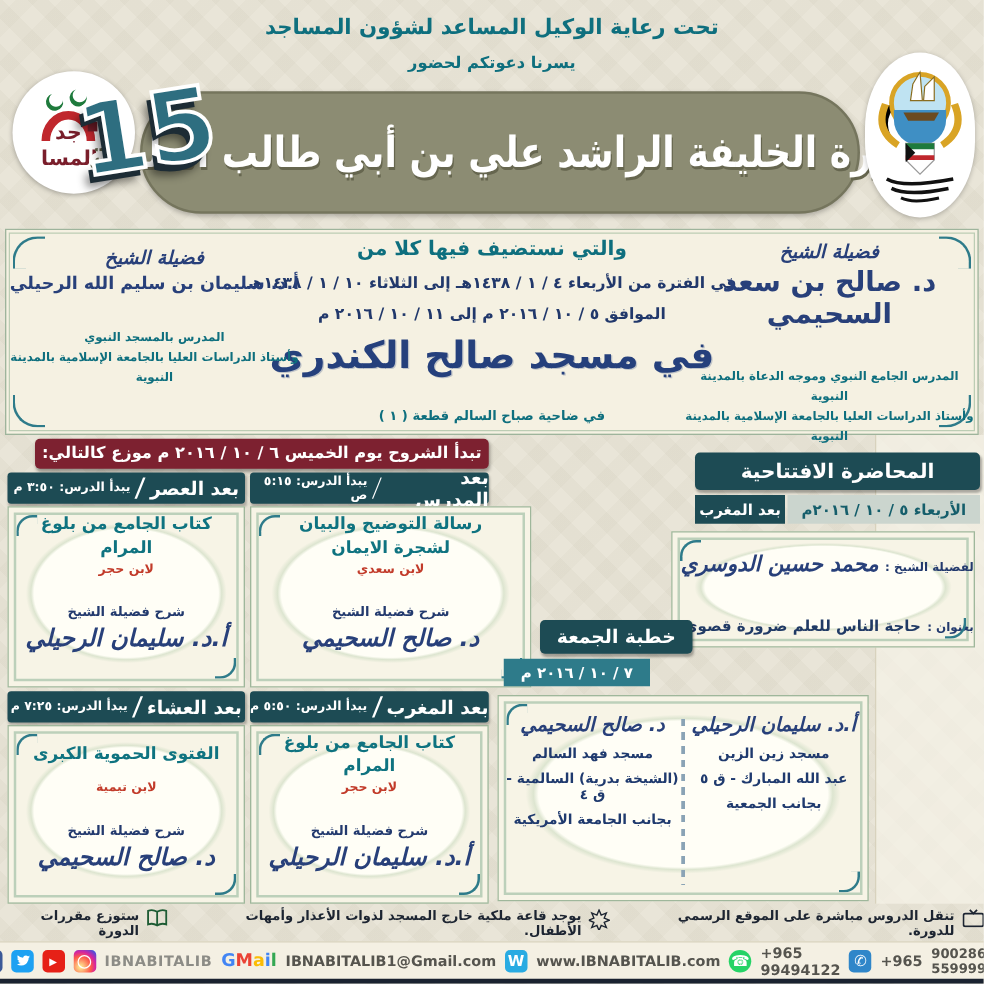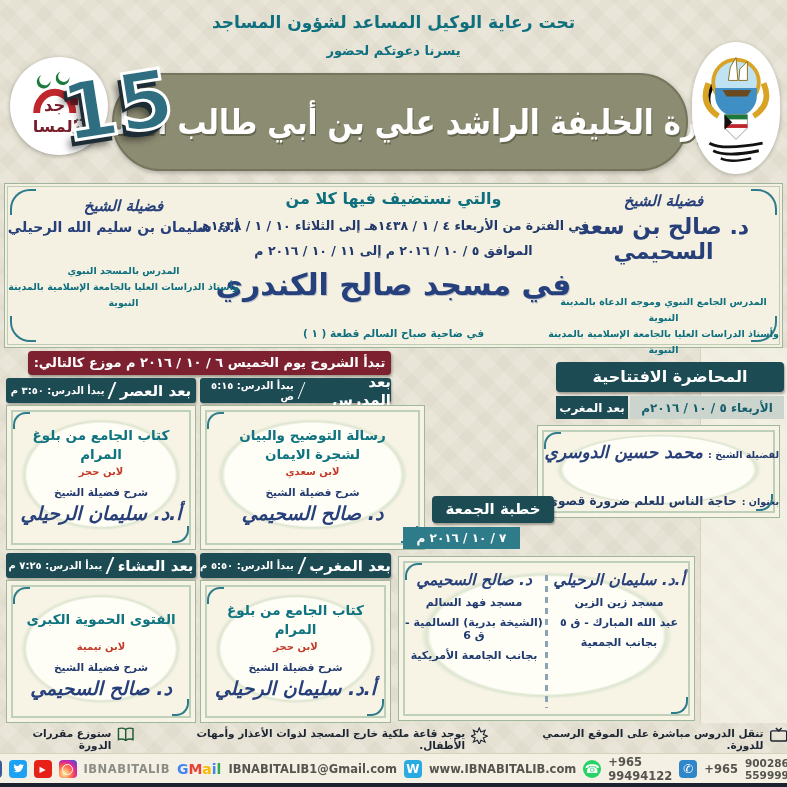--- a/index.html
+++ b/index.html
@@ -56,25 +56,25 @@
   .lesson-head .period{font-size:15px;font-weight:bold}
   .lesson-head .slash{width:1.5px;height:17px;background:#fff;transform:skewX(-22deg)}
   .lesson-head .time{font-size:10px;font-weight:bold}
   .ornate{background-color:#f7f4e6;border:1px solid #9fb79b;
     background-image:radial-gradient(ellipse 70% 64% at 50% 48%, #fffef6 0 56%, #dde5d0 58%, #f7f4e6 61%);
     box-shadow:inset 0 0 0 4px #f7f4e6, inset 0 0 0 6px #bcd0ba}
   .ornate::before{content:"";position:absolute;left:6px;top:6px;width:15px;height:15px;
     border-top:2px solid #2e7b8a;border-left:2px solid #2e7b8a;border-top-left-radius:13px}
   .ornate::after{content:"";position:absolute;right:6px;bottom:6px;width:15px;height:15px;
     border-bottom:2px solid #2e7b8a;border-right:2px solid #2e7b8a;border-bottom-right-radius:13px}
-  .card-body{text-align:center;padding-top:20px;box-sizing:border-box}
+  .card-body{text-align:center;padding-top:4px;box-sizing:border-box}
   .card-body .book{color:#0f7380;font-size:13.5px;font-weight:bold;line-height:1.35;padding:0 16px;
     min-height:37px;display:flex;align-items:center;justify-content:center}
   .card-body .author{color:#c23b2a;font-size:10px;font-weight:bold;margin-top:3px}
-  .card-body .sharh{color:#233a6e;font-size:10.5px;font-weight:bold;margin-top:9px}
+  .card-body .sharh{color:#233a6e;font-size:10.5px;font-weight:bold;margin-top:23px}
   .card-body .teacher{color:#28407a;font-size:19px;font-weight:bold;margin-top:4px;font-style:italic}
   
   .open-title{left:556px;top:362px;width:228px;height:30px;background:#1d4b54;border-radius:4px;color:#fff;
     font-size:16px;font-weight:bold;line-height:30px;text-align:center;box-shadow:1px 2px 2px rgba(0,0,0,.3)}
   .open-sub{left:556px;top:396px;width:228px;height:23px;display:flex;direction:rtl}
   .open-date{flex:1;background:#cbd5ce;color:#155e6b;font-size:12px;font-weight:bold;
     display:flex;align-items:center;justify-content:center}
   .open-when{width:72px;background:#1d4b54;color:#fff;font-size:12px;font-weight:bold;
     display:flex;align-items:center;justify-content:center;margin-right:2px}
   .open-card{left:537px;top:425px;width:243px;height:93px;padding-top:16px;box-sizing:border-box}
@@ -263,21 +263,21 @@
     <div class="f-col">
       <div class="f-name">أ.د. سليمان الرحيلي</div>
       <div class="f-line">مسجد زين الزين</div>
       <div class="f-line">عبد الله المبارك - ق ٥</div>
       <div class="f-line">بجانب الجمعية</div>
     </div>
     <div class="f-div"></div>
     <div class="f-col">
       <div class="f-name">د. صالح السحيمي</div>
       <div class="f-line">مسجد فهد السالم</div>
-      <div class="f-line">(الشيخة بدرية) السالمية - ق 6</div>
+      <div class="f-line">(الشيخة بدرية) السالمية - ق ٤</div>
       <div class="f-line">بجانب الجامعة الأمريكية</div>
     </div>
   </div>
 
   <div class="abs notes">
     <div class="note">
       <svg width="18" height="15" viewBox="0 0 24 20">
         <rect x="1" y="5" width="22" height="14" rx="2" fill="none" stroke="#1c2431" stroke-width="2"></rect>
         <path d="M8 1 l4 4 l4 -4" fill="none" stroke="#1c2431" stroke-width="2"></path>
       </svg>

